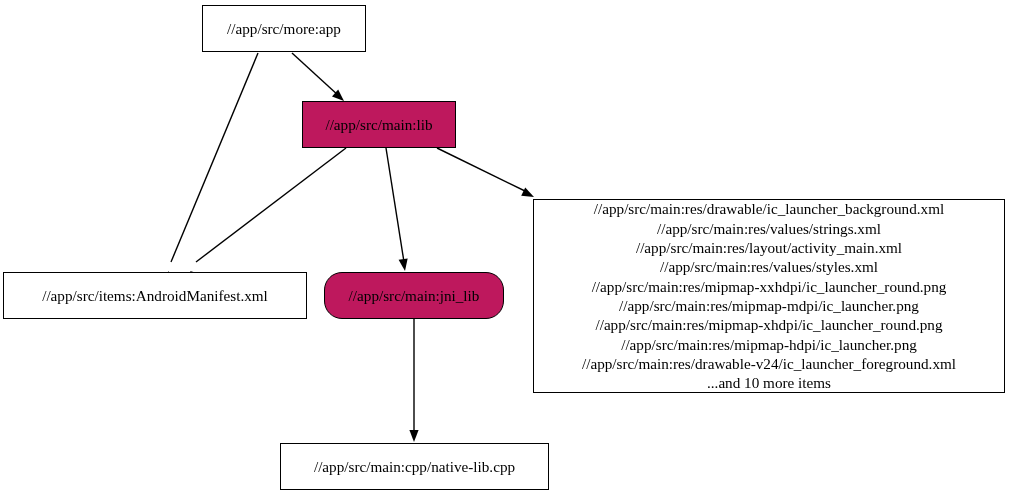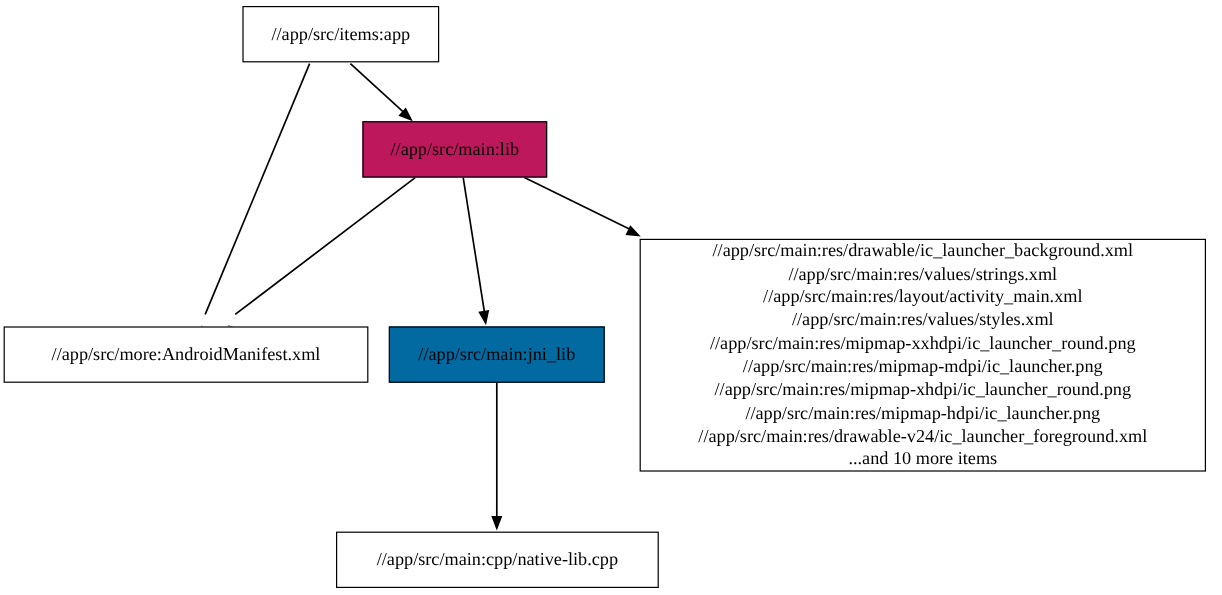--- a/index.html
+++ b/index.html
@@ -75,29 +75,29 @@
         <polygon points="0,0 -12,-4.6 -12,4.6" fill="#000000" transform="translate(168,271) rotate(247)"></polygon>
         <polygon points="0,0 -12,-4.6 -12,4.6" fill="#000000" transform="translate(190,271) rotate(217)"></polygon>
         <polygon points="0,0 -12,-4.6 -12,4.6" fill="#000000" transform="translate(405,271) rotate(81)"></polygon>
         <polygon points="0,0 -12,-4.6 -12,4.6" fill="#000000" transform="translate(534,197) rotate(26)"></polygon>
         <polygon points="0,0 -12,-4.6 -12,4.6" fill="#000000" transform="translate(414,442) rotate(90)"></polygon>
       </g>
   </svg>
 
   <div id="node-layer">
       <div class="node" style="left: 202px; top: 5px; width: 164px; height: 47px; border-color: rgb(0, 0, 0); background: rgb(255, 255, 255);">
-        <span class="node-label">//app/src/items:app</span>
+        <span class="node-label">//app/src/more:app</span>
       </div>
       <div class="node" style="left: 302px; top: 101px; width: 154px; height: 47px; border-color: rgb(0, 0, 0); background: #be185d;">
         <span class="node-label">//app/src/main:lib</span>
       </div>
       <div class="node" style="left: 3px; top: 272px; width: 304px; height: 47px; border-color: rgb(0, 0, 0); background: rgb(255, 255, 255);">
-        <span class="node-label">//app/src/more:AndroidManifest.xml</span>
+        <span class="node-label">//app/src/items:AndroidManifest.xml</span>
       </div>
-      <div class="node" style="left: 324px; top: 272px; width: 180px; height: 47px; border-color: rgb(0, 0, 0); background: #0369a1;">
+      <div class="node" style="left: 324px; top: 272px; width: 180px; height: 47px; border-color: rgb(0, 0, 0); background: #be185d; border-radius: 18px;">
         <span class="node-label">//app/src/main:jni_lib</span>
       </div>
       <div class="node multiline" style="left: 533px; top: 199px; width: 472px; height: 194px; border-color: rgb(0, 0, 0); background: rgb(255, 255, 255);">
         <span class="node-label">//app/src/main:res/drawable/ic_launcher_background.xml
 //app/src/main:res/values/strings.xml
 //app/src/main:res/layout/activity_main.xml
 //app/src/main:res/values/styles.xml
 //app/src/main:res/mipmap-xxhdpi/ic_launcher_round.png
 //app/src/main:res/mipmap-mdpi/ic_launcher.png
 //app/src/main:res/mipmap-xhdpi/ic_launcher_round.png

